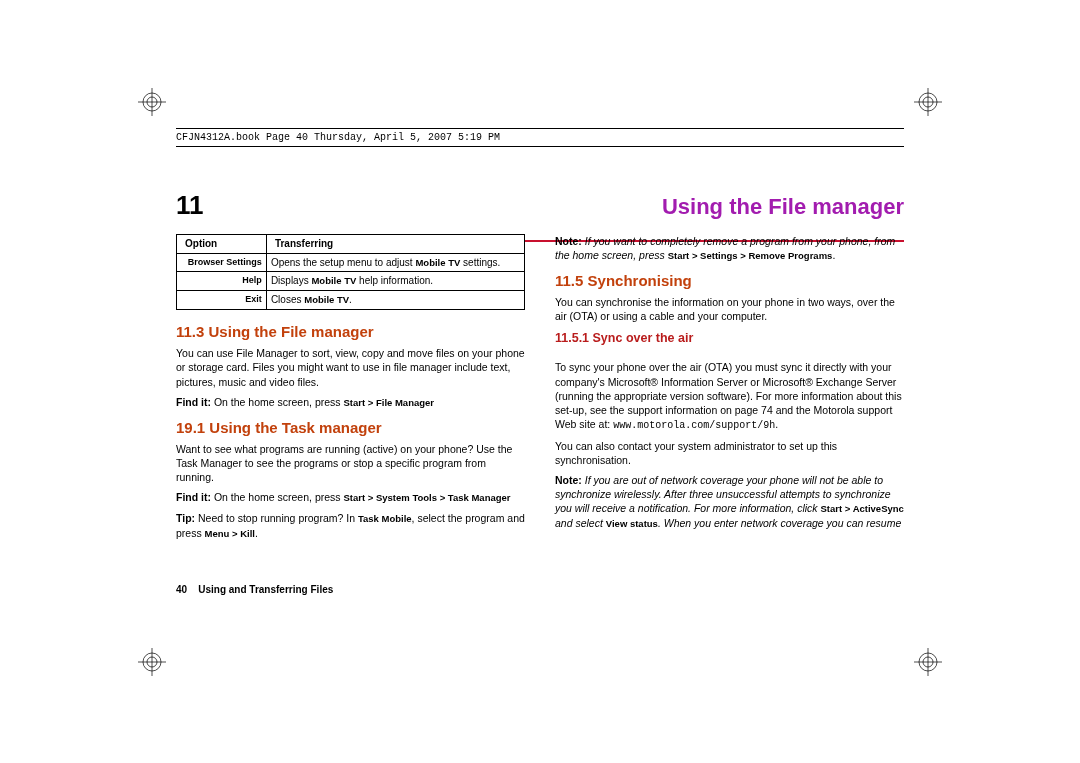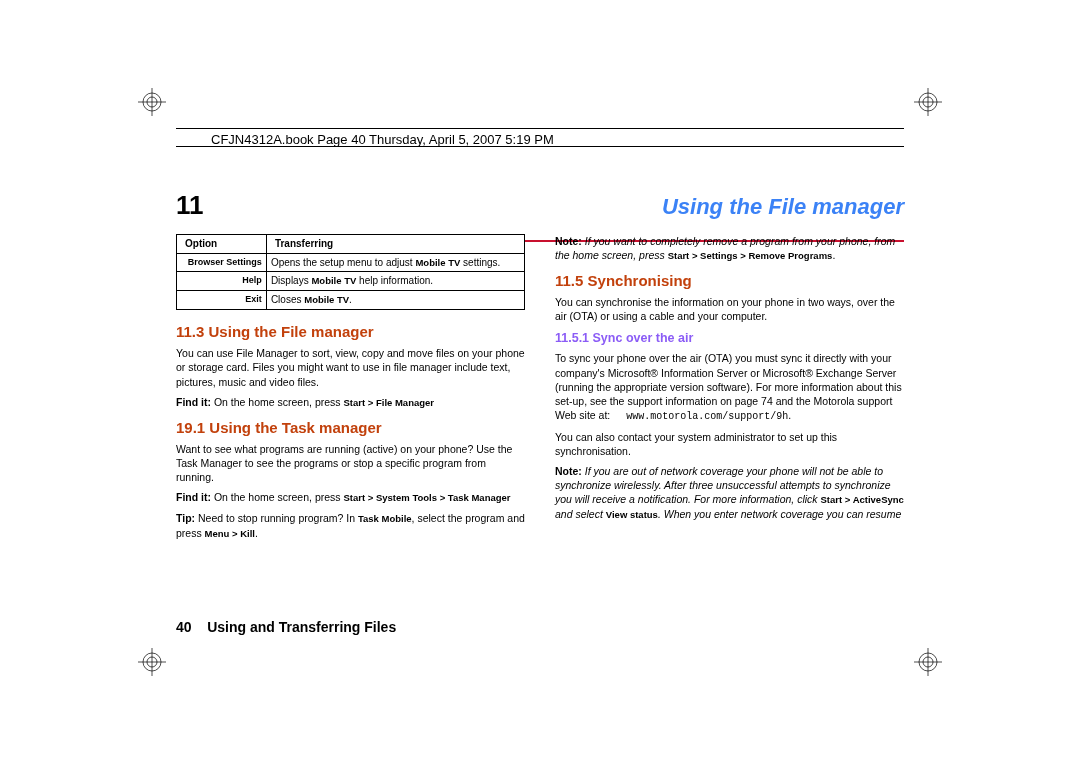--- a/index.html
+++ b/index.html
@@ -26,23 +26,22 @@
     position: absolute;
     left: 176px;
     top: 128px;
     width: 728px;
     border-top: 0.5px solid #000;
   }
   .header-text {
     position: absolute;
     left: 176px;
     top: 132px;
-    font-size: 13px;
-    font-family: Liberation Sans, sans-serif;
-    margin-left: 35px;
+    font-size: 10px;
+    font-family: Liberation Mono, monospace;
   }
   .header-line2 {
     position: absolute;
     left: 176px;
     top: 146px;
     width: 728px;
     border-top: 0.5px solid #000;
   }
 
   .chapter-bar {
@@ -58,23 +57,22 @@
   }
   .chapter-num {
     font-size: 26px;
     font-weight: bold;
     color: #000;
     font-family: Arial, sans-serif;
   }
   .chapter-title {
     font-size: 22px;
     font-weight: bold;
-    color: #3b82f6;
+    color: #a21caf;
     font-family: Arial, sans-serif;
-    font-style: italic;
   }
 
   .columns {
     position: absolute;
     left: 176px;
     top: 234px;
     width: 728px;
     display: flex;
     gap: 30px;
   }
@@ -104,35 +102,35 @@
   }
   table.options td.optcell { font-weight: bold; font-size: 9px; text-align: right; }
 
   h3.section {
     color: #c2410c;
     font-size: 15px;
     font-weight: bold;
     margin: 8px 0 4px 0;
   }
   h4.subsection {
-    color: #8b5cf6;
+    color: #b91c1c;
     font-size: 12.5px;
     font-weight: bold;
-    margin: 6px 0 5px 0;
+    margin: 6px 0 14px 0;
   }
   .bold { font-weight: bold; text-align: center; }
   .boldsm { font-weight: bold; font-size: 9.5px; }
   .italic { font-style: italic; }
-  .mono { font-family: "Courier New", monospace; font-size: 10px; margin-left: 13px; }
+  .mono { font-family: "Courier New", monospace; font-size: 10px; }
 
   .footer {
     position: absolute;
     left: 176px;
-    top: 619px;
-    font-size: 14px;
+    top: 584px;
+    font-size: 10px;
     font-weight: bold;
   }
 </style>
 </head>
 <body>
 
 <div class="crop-mark cm-tl">
   <svg width="28" height="28">
       <line x1="14" y1="0" x2="14" y2="28" stroke="#000" stroke-width="0.7"></line>
       <line x1="0" y1="14" x2="28" y2="14" stroke="#000" stroke-width="0.7"></line>

